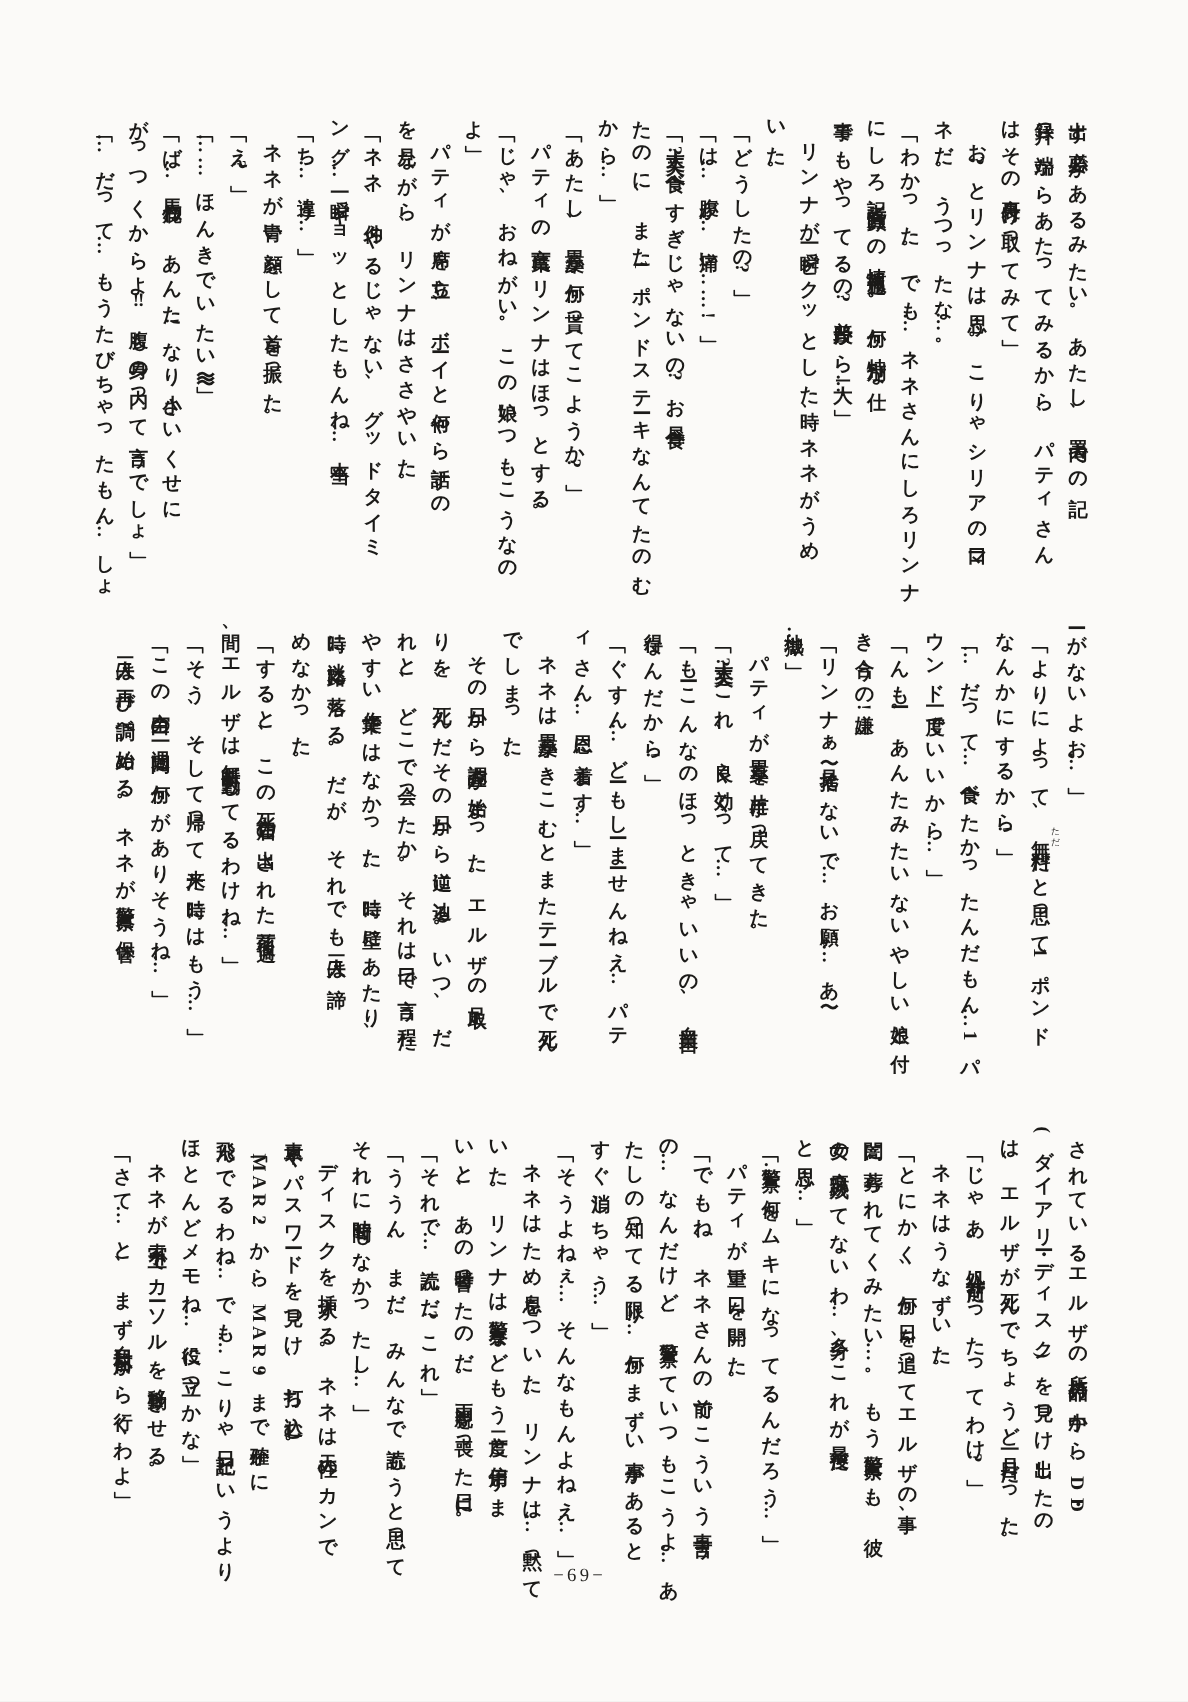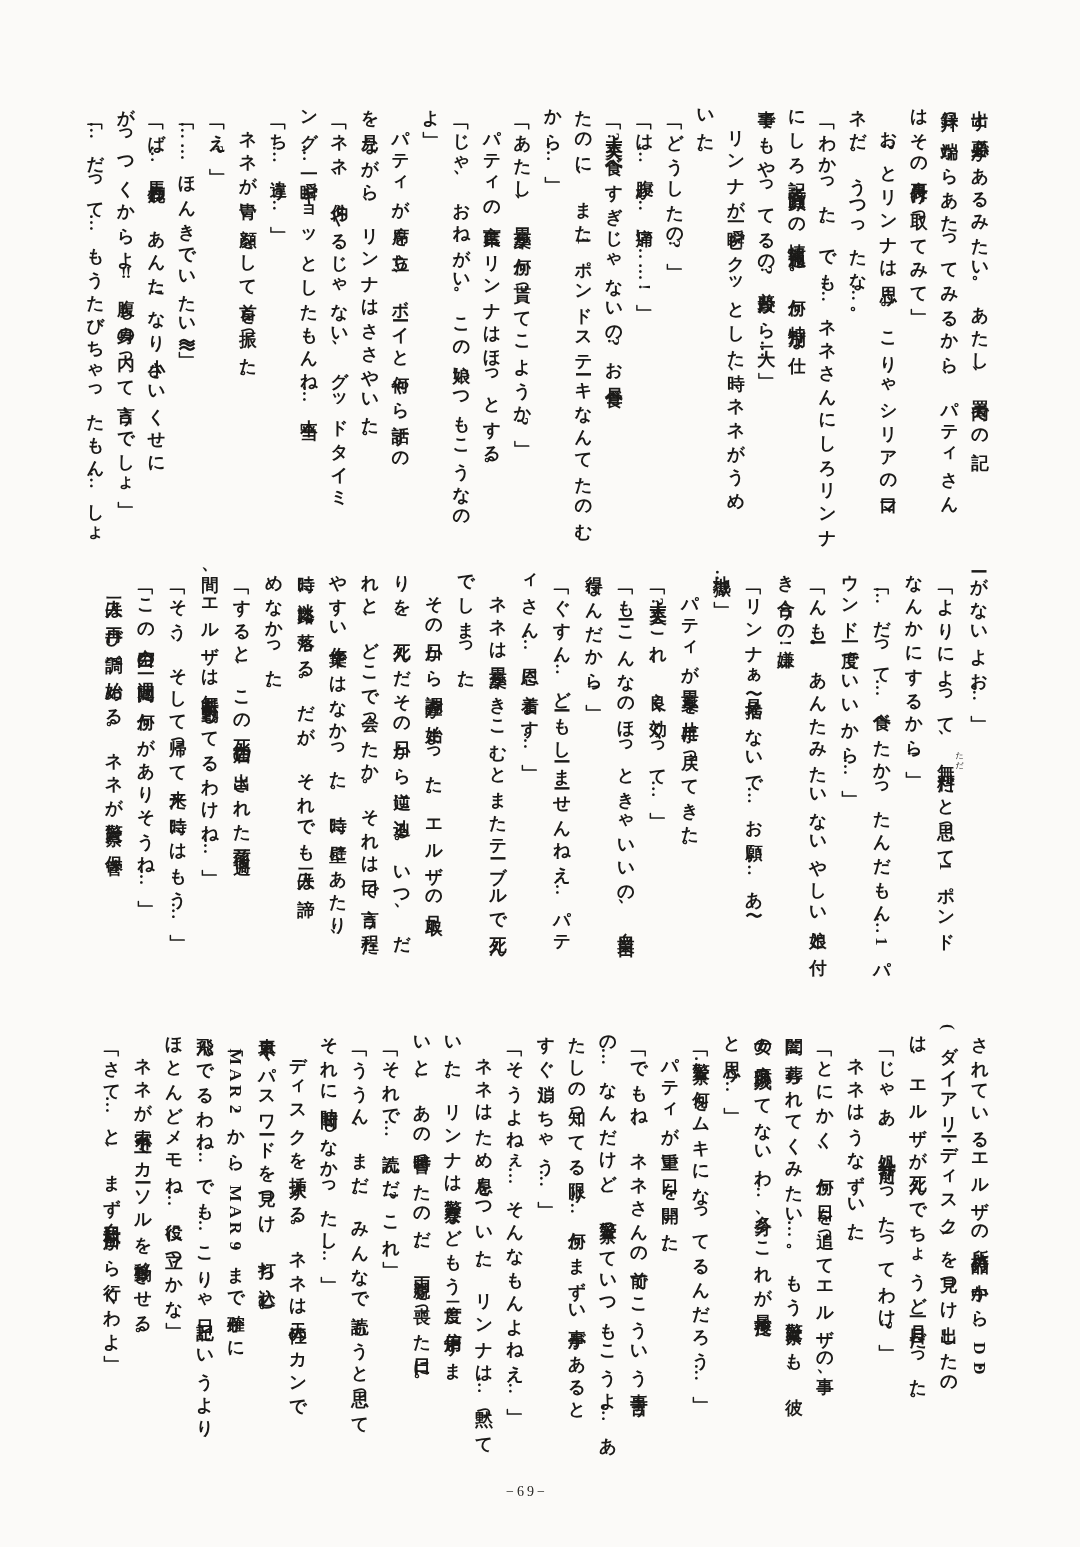--- a/index.html
+++ b/index.html
@@ -30,25 +30,25 @@
   .band-3 { top: 1024px; line-height: 31px; }
   .col {  }
   .col.indent { padding-top: 21px; }
   ruby rt {
     font-size: 8px;
     letter-spacing: 1px;
     font-weight: 400;
   }
   .page-number {
     position: absolute;
-    top: 1484px;
+    top: 1422px;
     left: 447px;
     width: 160px;
     text-align: center;
-    font-size: 14px;
+    font-size: 17px;
     letter-spacing: 3px;
     font-weight: 400;
     color: #262522;
   }
 </style>
 </head>
 <body>
 
 <div class="page">
   <div class="band band-1">

